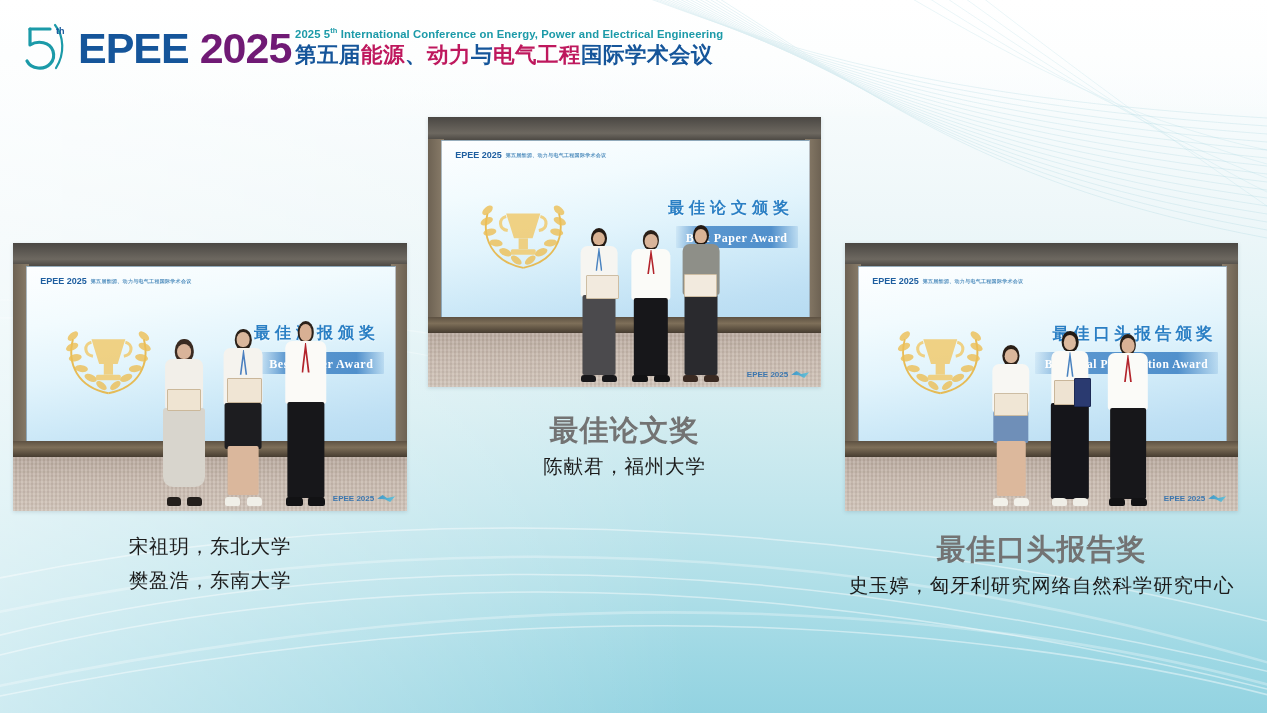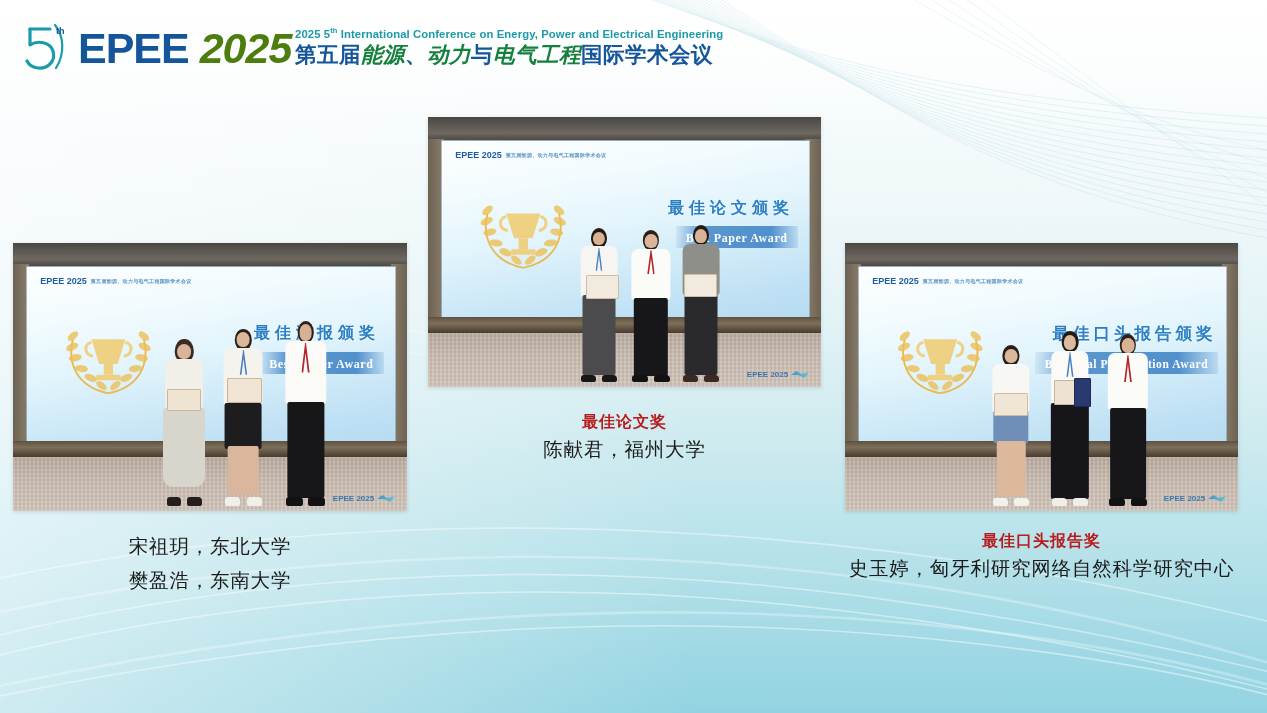--- a/index.html
+++ b/index.html
@@ -42,36 +42,36 @@
     position:absolute;left:22px;top:20px;
     display:flex;align-items:flex-end;gap:10px;
   }
   .five-mark{position:relative;width:46px;height:52px;flex:0 0 auto;}
   .five-mark svg{display:block;}
   .epee-text{
     font-family:"Liberation Sans","DejaVu Sans",sans-serif;
     font-weight:bold;font-size:43px;letter-spacing:-1px;line-height:1;
     color:#15559a;white-space:nowrap;margin-bottom:2px;
   }
-  .epee-text .yr{color:#4d7c0f;font-style:italic;}
+  .epee-text .yr{color:#701a75;}
 
   .title-block{position:absolute;left:295px;top:27px;}
   .title-en{
     font-family:"Liberation Sans","DejaVu Sans",sans-serif;
     font-weight:bold;font-size:11.3px;letter-spacing:.1px;line-height:1.1;
     color:#1b9aa8;white-space:nowrap;
   }
   .title-en .sup{font-size:7.5px;vertical-align:super;}
   .title-cn{
     font-family:"DejaVu Sans","Liberation Sans",sans-serif;
     font-weight:bold;font-size:21.5px;line-height:1.2;
     letter-spacing:.5px;white-space:nowrap;margin-top:2px;
     color:#15559a;
   }
-  .title-cn .tl{color:#15803d;font-style:italic;}
+  .title-cn .tl{color:#be185d;}
 
   
   .photo{
     position:absolute;
     background:#d8dcd6;
     box-shadow:0 1px 4px rgba(40,70,90,.16);
     overflow:hidden;
   }
   .photo-1{left:13px;top:243px;width:394px;height:268px;}
   .photo-2{left:428px;top:117px;width:393px;height:270px;}
@@ -158,22 +158,22 @@
   .p-torso{position:absolute;left:50%;transform:translateX(-50%);border-radius:7px 7px 3px 3px;}
   .p-legs{position:absolute;left:50%;transform:translateX(-50%);border-radius:2px;}
   .p-shoe-l,.p-shoe-r{position:absolute;border-radius:3px 4px 2px 2px;}
   .p-cert{position:absolute;border-radius:1px;}
   .p-lanyard{position:absolute;left:50%;transform:translateX(-50%);}
 
   
   .caption{position:absolute;text-align:center;color:#1d1d1d;}
   .cap-title{
     font-family:"Liberation Serif","DejaVu Serif",serif;
-    font-weight:bold;font-size:16px;letter-spacing:1px;line-height:1.35;
-    color:#b91c1c;
+    font-weight:bold;font-size:29px;letter-spacing:1px;line-height:1.35;
+    color:#737373;
   }
   .cap-line{
     font-family:"Liberation Serif","DejaVu Serif",serif;
     font-size:19.5px;letter-spacing:.8px;line-height:1.75;
     color:#1c1c1c;white-space:nowrap;
   }
   .cap-1{left:13px;top:530px;width:394px;}
   .cap-2{left:428px;top:411px;width:393px;}
   .cap-3{left:820px;top:530px;width:443px;}
 </style>

